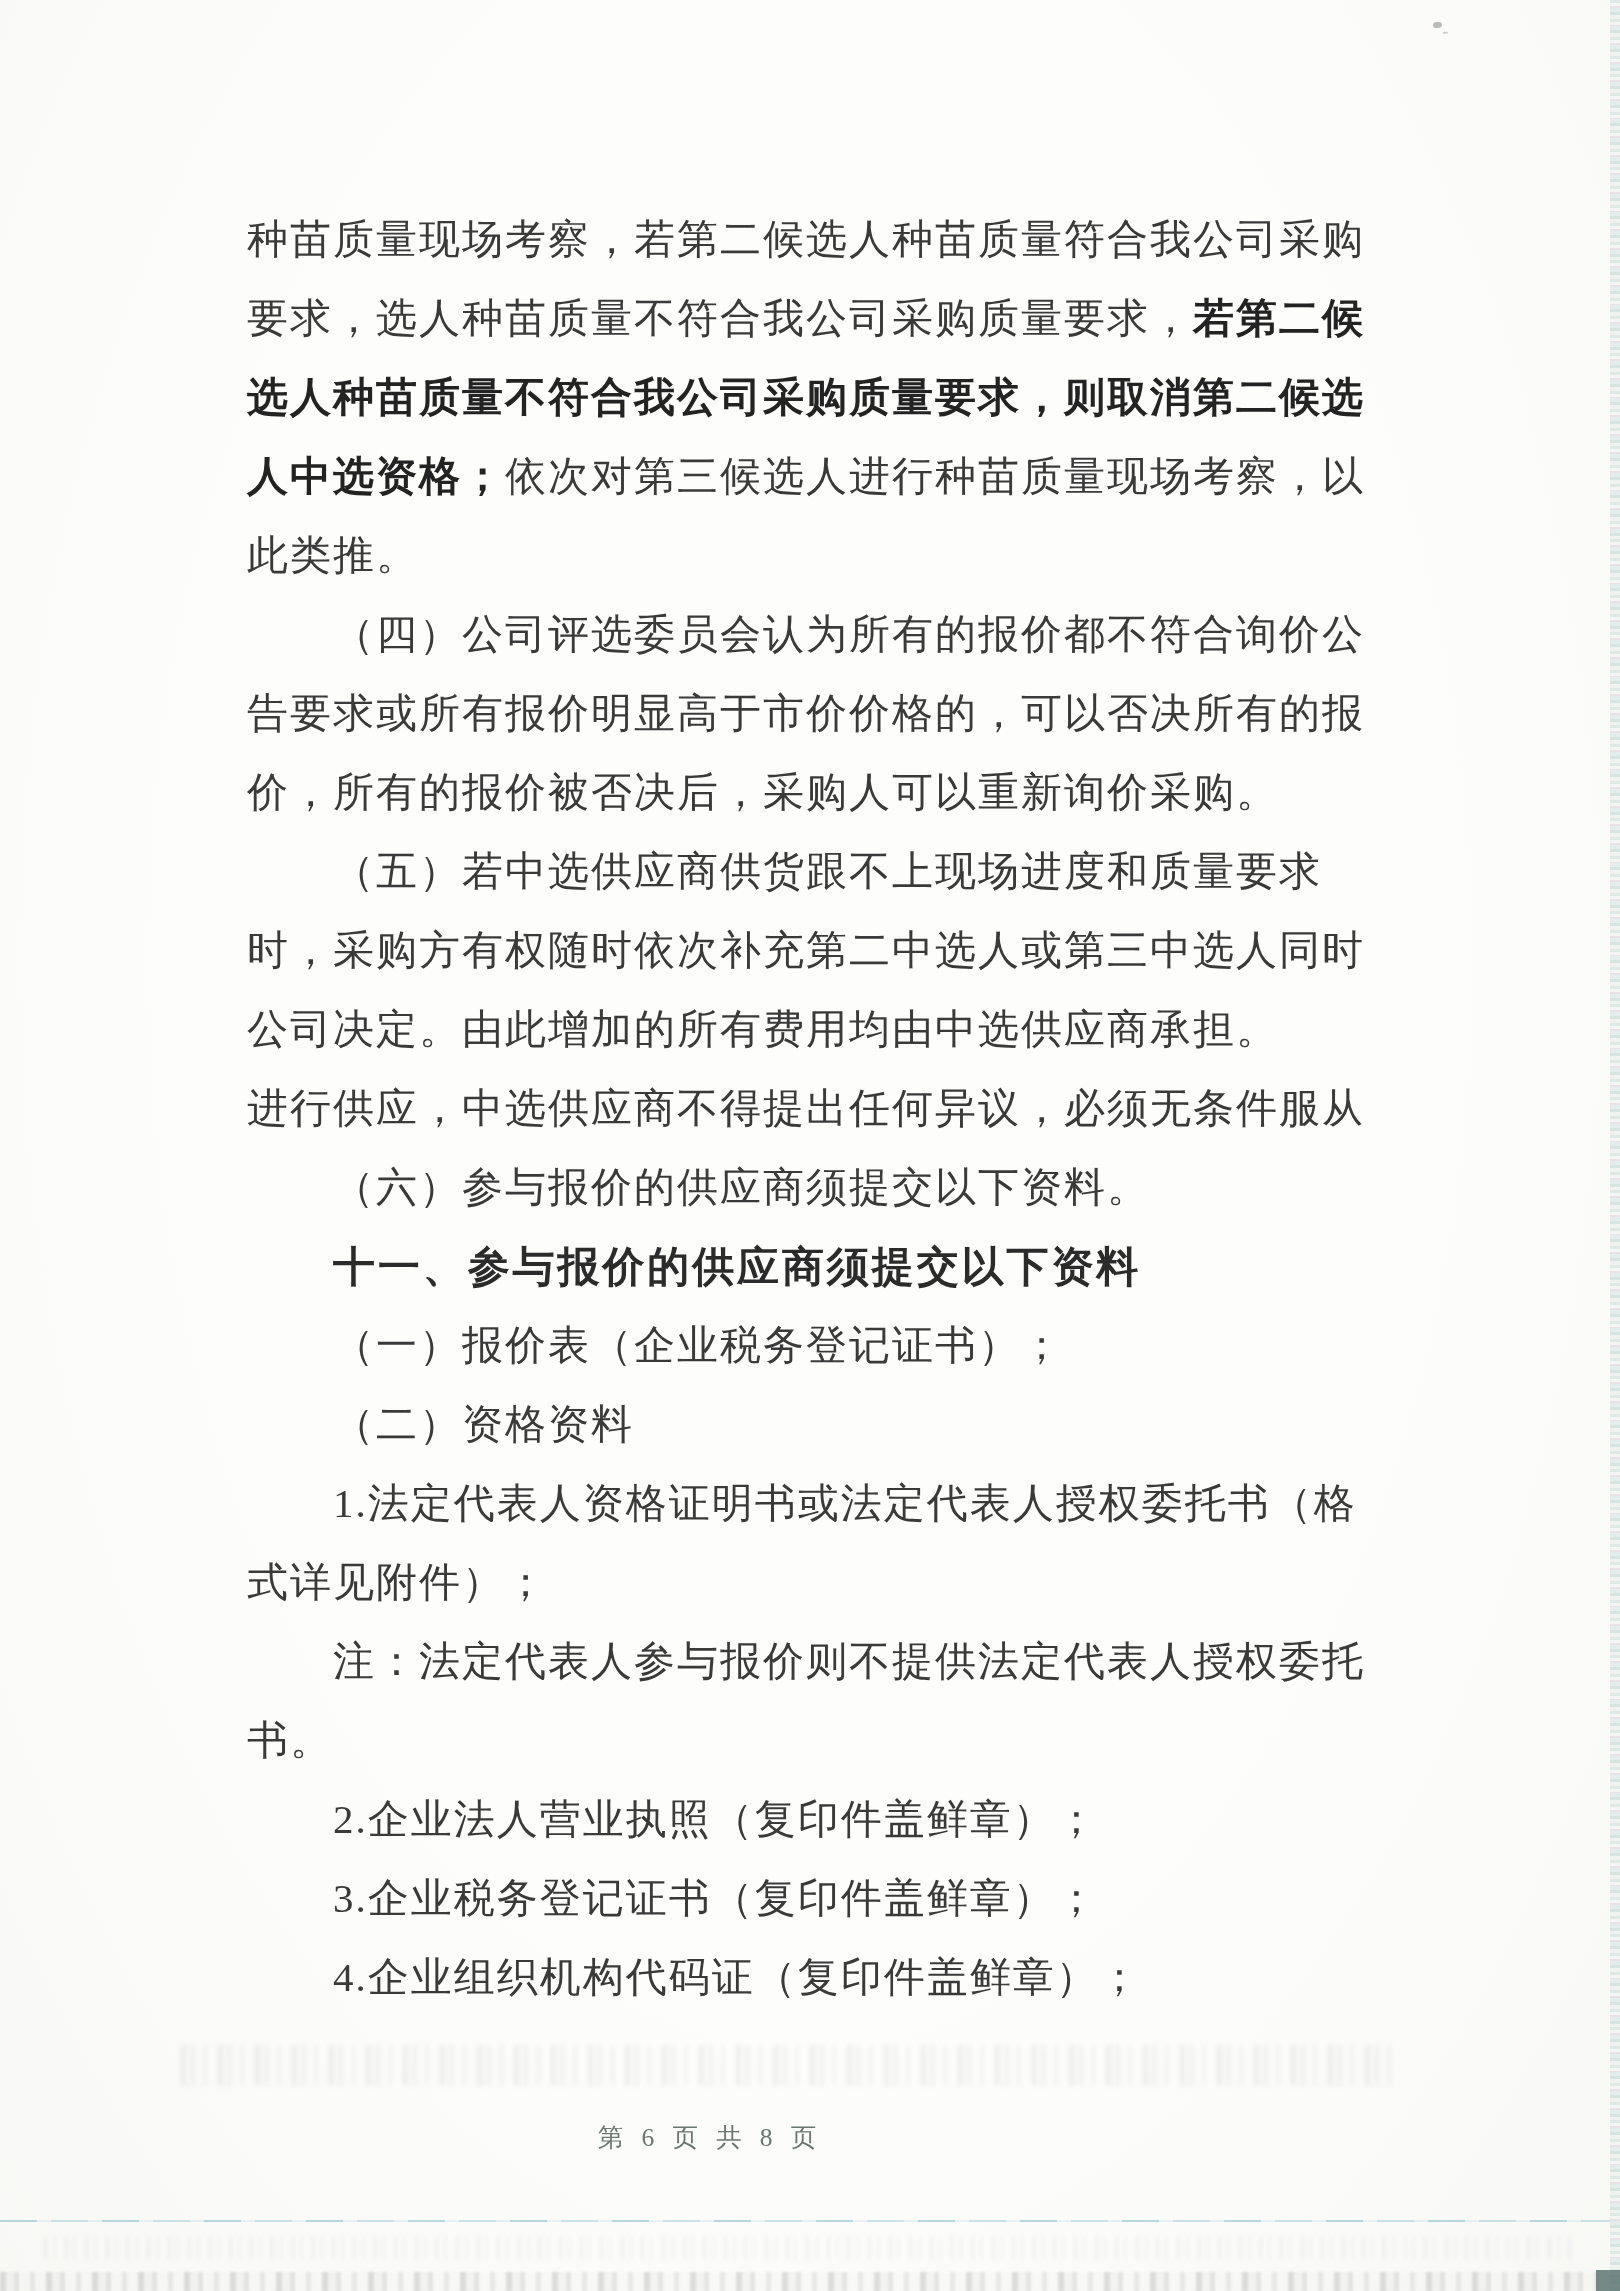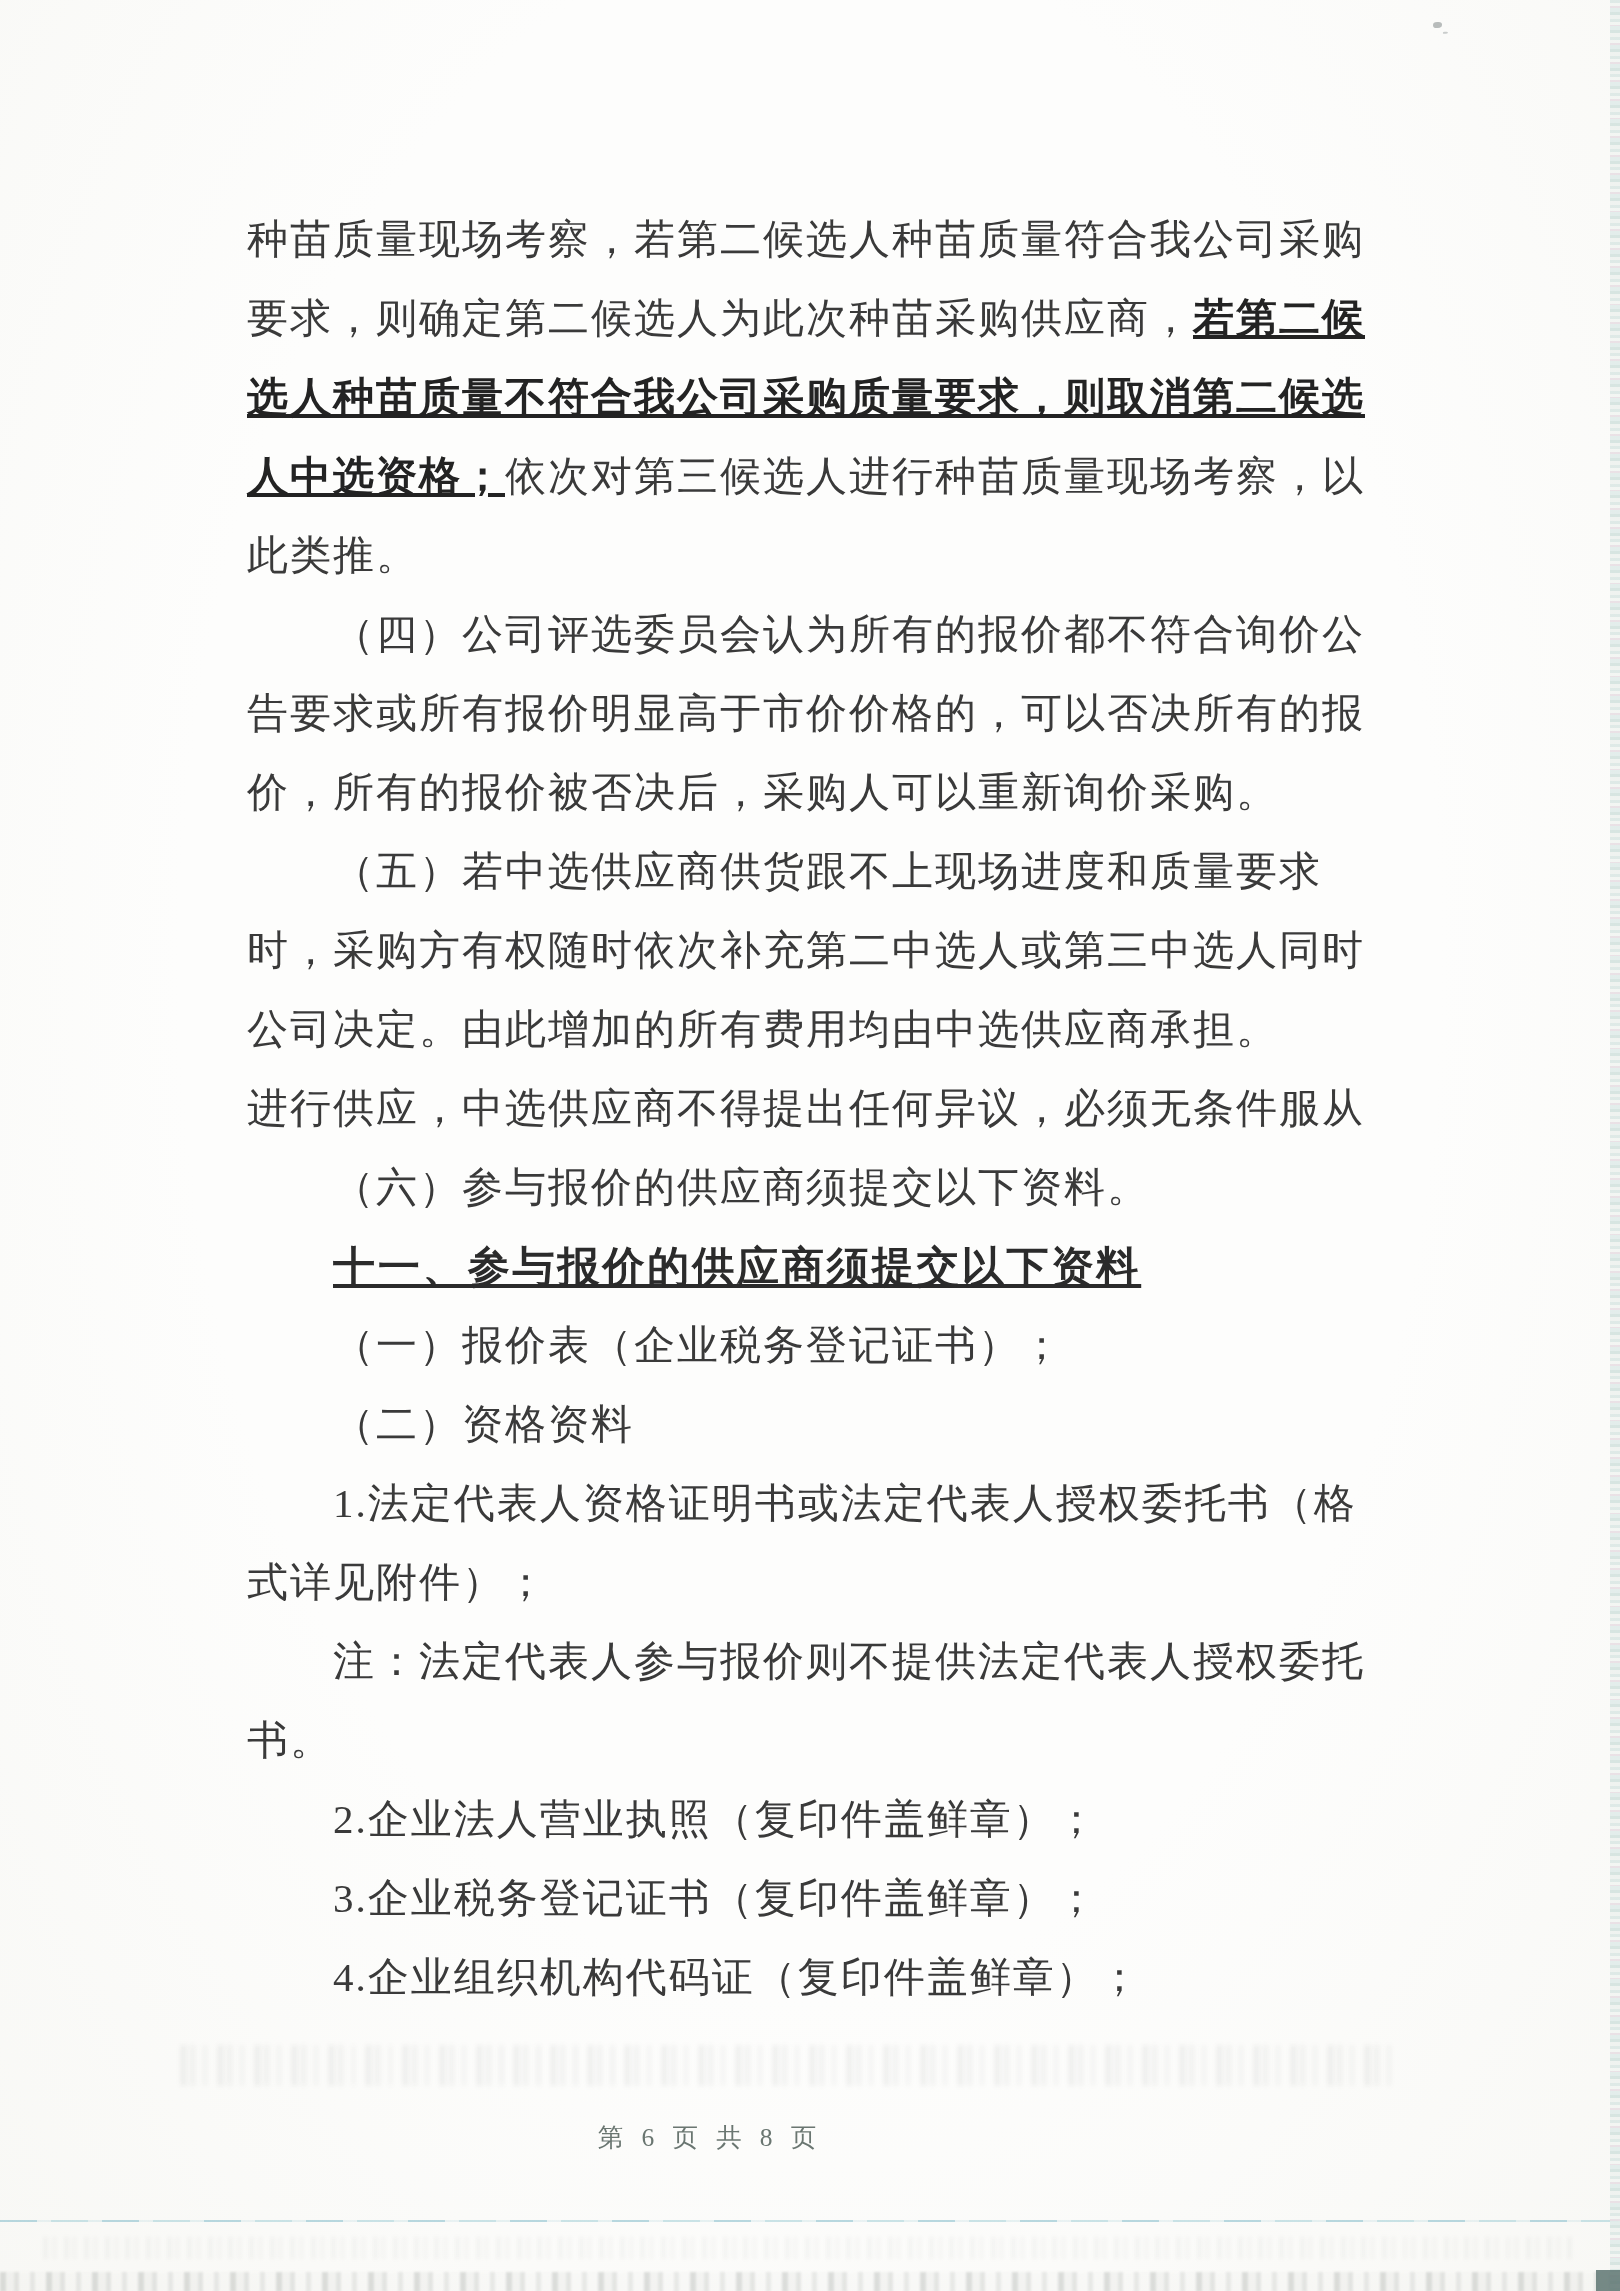--- a/index.html
+++ b/index.html
@@ -15,21 +15,21 @@
     left:247px; top:200px; width:1137px;
   }
   .line{
     height:79px; line-height:79px;
     font-size:41px; letter-spacing:2px;
     color:#3a3a3a;
     white-space:nowrap;
   }
   .line.indent{ padding-left:86px; }
   .seg{ display:inline; }
-  .seg.bold{ font-weight:bold; color:#232323;text-decoration:underline; }
+  .seg.bold{ font-weight:bold; color:#232323; }
   .line.heading .seg{
     font-family:"Liberation Sans", sans-serif;
     font-weight:bold; color:#2b2b2b;
     font-size:42px; letter-spacing:2.9px;
   }
   .footer{
     position:absolute; top:2120px; left:0; width:1420px;
     text-align:center;
     font-size:25.5px; letter-spacing:5.9px;
     color:#6a7671;
@@ -81,21 +81,21 @@
     background:#b8bcbb; border-radius:50% 40% 50% 45%;
     box-shadow:7.8px 7.8px 0 -2px #c9cccb;
   }
 </style>
 </head>
 <body>
 
 <div class="page">
   <div id="doc" class="doc">
       <div class="line"><span class="seg">种苗质量现场考察，若第二候选人种苗质量符合我公司采购</span></div>
-      <div class="line"><span class="seg">要求，则确定第二候选人为此次种苗采购供应商，</span><span class="seg bold">若第二候</span></div>
+      <div class="line"><span class="seg">要求，选人种苗质量不符合我公司采购质量要求，</span><span class="seg bold">若第二候</span></div>
       <div class="line"><span class="seg bold">选人种苗质量不符合我公司采购质量要求，则取消第二候选</span></div>
       <div class="line"><span class="seg bold">人中选资格；</span><span class="seg">依次对第三候选人进行种苗质量现场考察，以</span></div>
       <div class="line"><span class="seg">此类推。</span></div>
       <div class="line indent"><span class="seg">（四）公司评选委员会认为所有的报价都不符合询价公</span></div>
       <div class="line"><span class="seg">告要求或所有报价明显高于市价价格的，可以否决所有的报</span></div>
       <div class="line"><span class="seg">价，所有的报价被否决后，采购人可以重新询价采购。</span></div>
       <div class="line indent"><span class="seg">（五）若中选供应商供货跟不上现场进度和质量要求</span></div>
       <div class="line"><span class="seg">时，采购方有权随时依次补充第二中选人或第三中选人同时</span></div>
       <div class="line"><span class="seg">公司决定。由此增加的所有费用均由中选供应商承担。</span></div>
       <div class="line"><span class="seg">进行供应，中选供应商不得提出任何异议，必须无条件服从</span></div>

